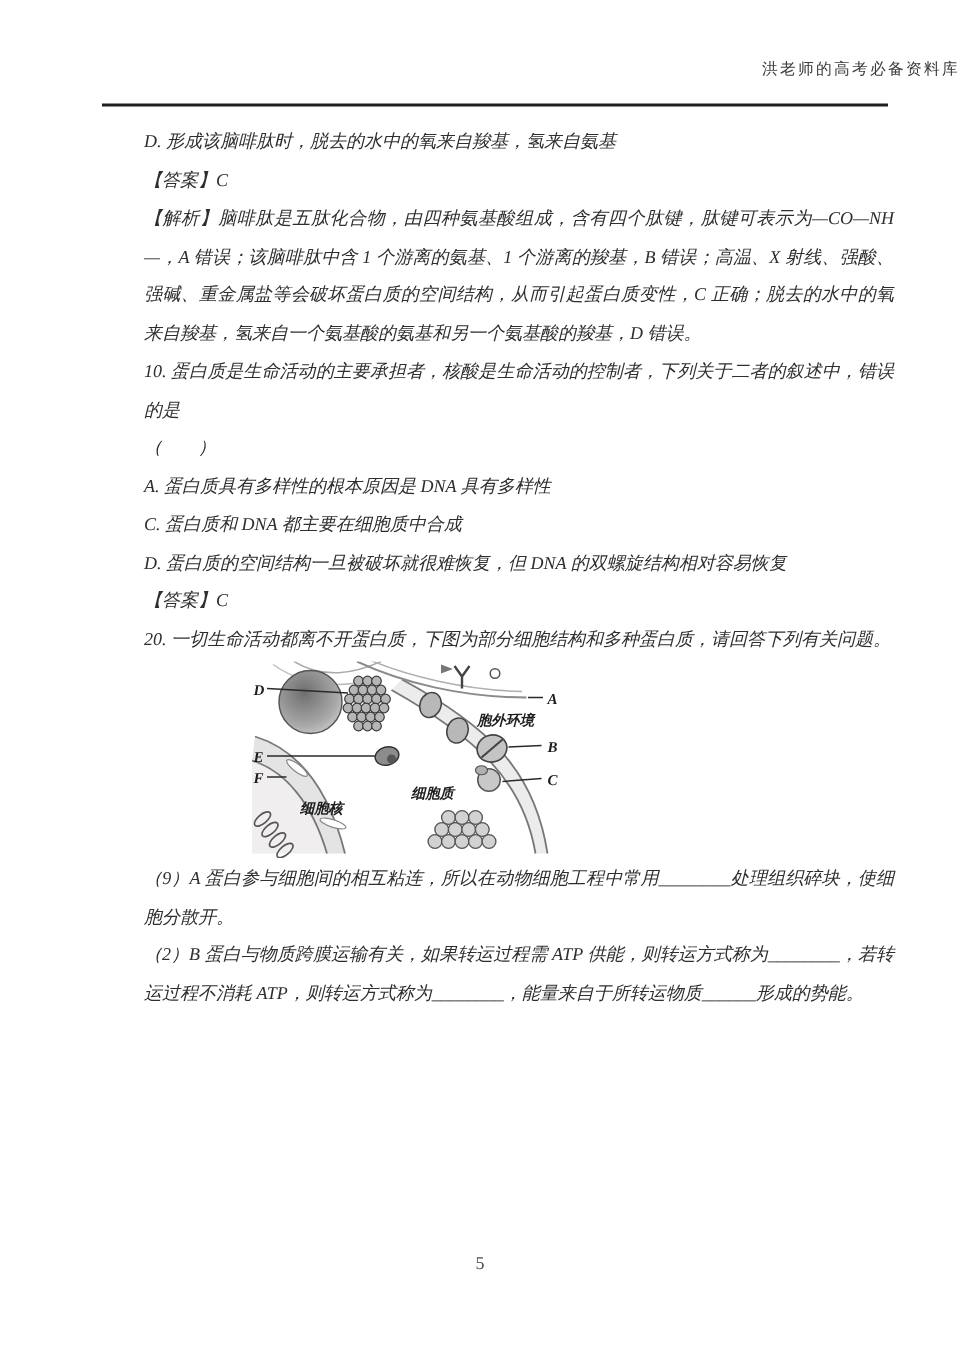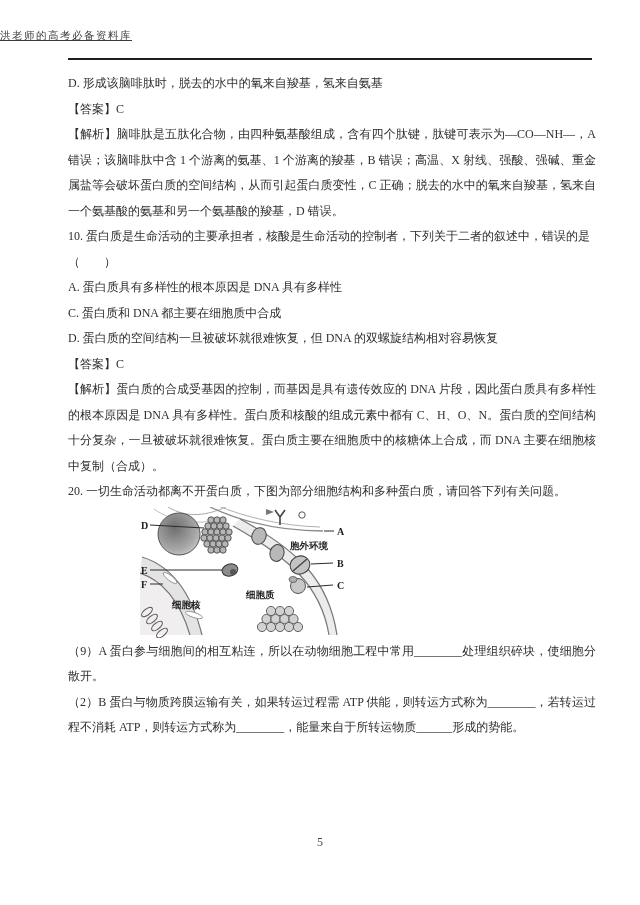--- a/index.html
+++ b/index.html
@@ -2,25 +2,25 @@
 <html><head>
 <meta charset="utf-8">
 <style>
   html,body{margin:0;padding:0;background:#ffffff;}
   .page{
     width:640px;height:905px;background:#ffffff;position:relative;
     font-family:"Liberation Serif","DejaVu Serif",serif;
     color:#2e2e2e;overflow:hidden;
   }
   .header-title{
-    padding-top:29px;text-align:left;font-size:10.5px;color:#3c3c3c;
-    letter-spacing:1.5px;line-height:14px;text-decoration:underline;
+    padding-top:40px;text-align:right;font-size:10.5px;color:#3c3c3c;
+    letter-spacing:1.5px;line-height:14px;
   }
   .rule{margin:15px 48px 0 68px;border-top:2px solid #1f1f1f;height:0;}
-  .content{margin:11px 44px 0 68px;font-size:12px;line-height:25.5px;text-align:justify;}
+  .content{margin:11px 44px 0 96px;font-size:12px;line-height:25.5px;text-align:justify;font-style:italic;}
   .content p{margin:0;padding:0;}
   .figure{height:131px;position:relative;margin:2px 0 1px 0;}
   .figure svg{position:absolute;left:72px;top:0;}
   .footer{position:absolute;top:835px;left:0;width:100%;text-align:center;font-size:12px;color:#4a4a4a;}
   .fig-caption{font-size:9.5px;font-weight:bold;fill:#1d1d1d;}
   .fig-label{font-size:10px;font-weight:bold;fill:#1d1d1d;}
   .lead{stroke:#2a2a2a;stroke-width:1;}
   .mesh{fill:#b5b5b5;stroke:#3a3a3a;stroke-width:.8;}
   .ball{fill:#d2d2d2;stroke:#555;stroke-width:.9;}
 </style>
@@ -36,21 +36,20 @@
     <p>D. 形成该脑啡肽时，脱去的水中的氧来自羧基，氢来自氨基</p>
     <p>【答案】C</p>
     <p>【解析】脑啡肽是五肽化合物，由四种氨基酸组成，含有四个肽键，肽键可表示为—CO—NH—，A 错误；该脑啡肽中含 1 个游离的氨基、1 个游离的羧基，B 错误；高温、X 射线、强酸、强碱、重金属盐等会破坏蛋白质的空间结构，从而引起蛋白质变性，C 正确；脱去的水中的氧来自羧基，氢来自一个氨基酸的氨基和另一个氨基酸的羧基，D 错误。</p>
 
     <p>10. 蛋白质是生命活动的主要承担者，核酸是生命活动的控制者，下列关于二者的叙述中，错误的是</p>
     <p>（　　）</p>
     <p>A. 蛋白质具有多样性的根本原因是 DNA 具有多样性</p>
     <p>C. 蛋白质和 DNA 都主要在细胞质中合成</p>
     <p>D. 蛋白质的空间结构一旦被破坏就很难恢复，但 DNA 的双螺旋结构相对容易恢复</p>
     <p>【答案】C</p>
-    <p>【解析】蛋白质的合成受基因的控制，而基因是具有遗传效应的 DNA 片段，因此蛋白质具有多样性的根本原因是 DNA 具有多样性。蛋白质和核酸的组成元素中都有 C、H、O、N。蛋白质的空间结构十分复杂，一旦被破坏就很难恢复。蛋白质主要在细胞质中的核糖体上合成，而 DNA 主要在细胞核中复制（合成）。</p>
 
     <p>20. 一切生命活动都离不开蛋白质，下图为部分细胞结构和多种蛋白质，请回答下列有关问题。</p>
 
     <div class="figure">
       <svg width="212" height="131" viewBox="0 0 212 131">
 
         <g>
           <path d="M 28,0 C 48,12 68,8 86,0" fill="none" stroke="#aaaaaa" stroke-width="1"></path>
           <path d="M 14,2 C 34,16 58,18 82,12" fill="none" stroke="#bdbdbd" stroke-width="1"></path>
         </g>

